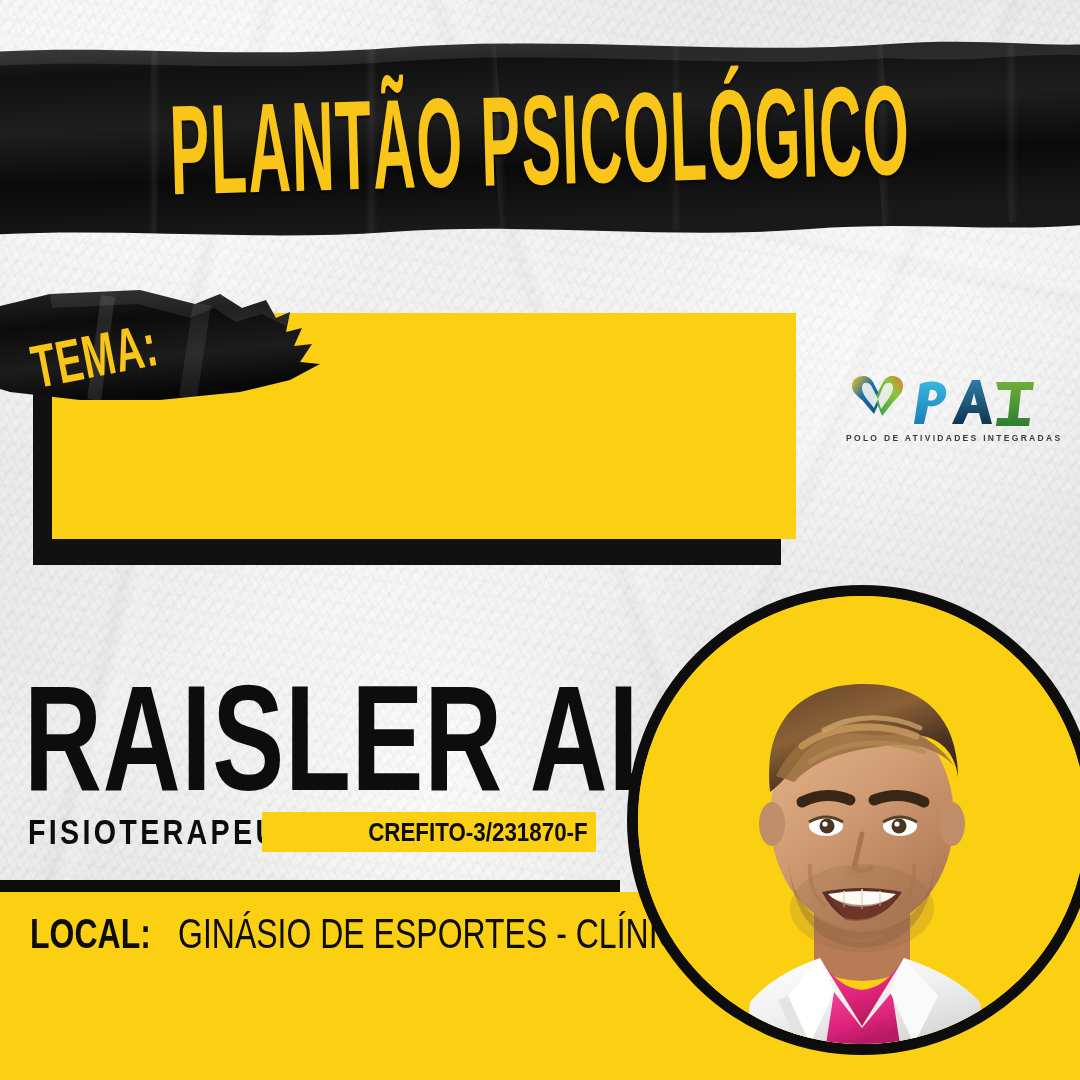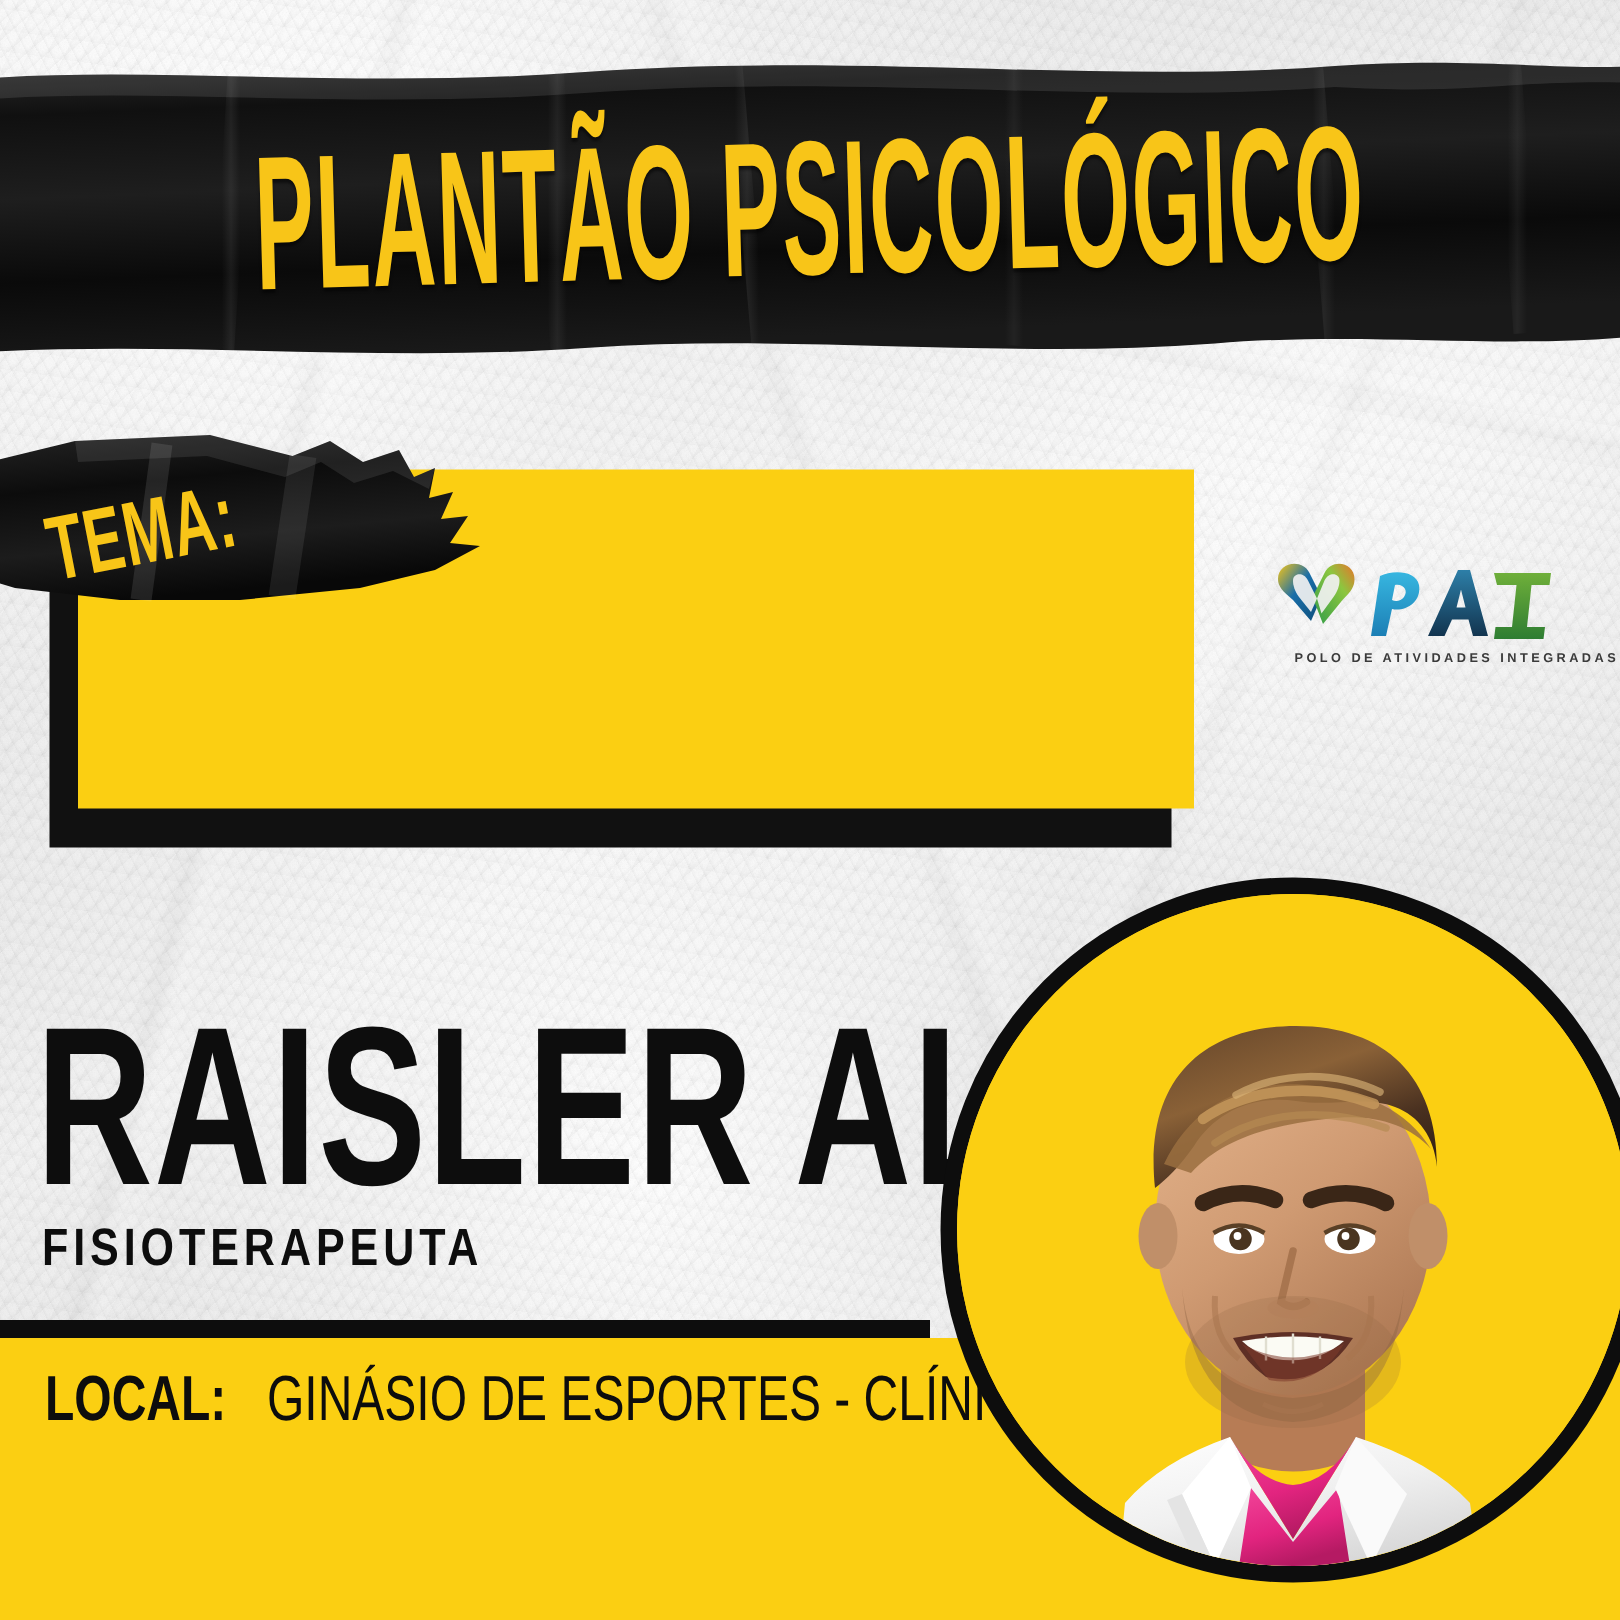--- a/index.html
+++ b/index.html
@@ -85,21 +85,21 @@
     font-weight:bold;font-size:54px;letter-spacing:1px;white-space:nowrap;
     display:inline-block;transform:scaleX(.72) scaleY(1.12);transform-origin:left top;
   }
 
   
   .logo{position:absolute;left:846px;top:370px;width:200px;height:86px;}
   .logo svg{width:200px;height:64px;display:block;}
   .logo-tag{
     margin-top:-1px;text-align:center;color:#3b3b3b;
     font-family:"Liberation Sans",sans-serif;font-weight:bold;
-    font-size:8.5px;letter-spacing:2.3px;white-space:nowrap;margin-left:17px;
+    font-size:8.5px;letter-spacing:2.3px;white-space:nowrap;
   }
 
   
   .spk-label{position:absolute;left:28px;top:606px;}
   .spk-label span{
     color:#0d0d0d;font-family:"Liberation Sans Narrow","Liberation Sans",sans-serif;
     font-weight:bold;font-size:64px;letter-spacing:2px;white-space:nowrap;
     display:inline-block;transform:scaleX(.74) scaleY(1.12);transform-origin:left top;
   }
   .spk-name{position:absolute;left:24px;top:663px;}
@@ -268,20 +268,23 @@
       <path d="M150,12 L188,12 L187,20 L175,20 L172,48 L184,48 L183,56 L150,56 L151,48 L162,48 L165,20 L152,20 Z" fill="url(#ig)"></path>
     </svg>
     <div class="logo-tag">POLO DE ATIVIDADES INTEGRADAS</div>
   </div>
 
   <div class="spk-name">
     <span>RAISLER ALAN</span>
   </div>
   <div class="spk-role">
     <span>FISIOTERAPEUTA</span>
+  </div>
+  <div class="crefito-bar">
+    <span>CREFITO-3/231870-F</span>
   </div>
 
   <div class="bottom-rule"></div>
   <div class="bottom-band"></div>
 
   <div class="info">
     <div class="info-row">
       <span class="k">LOCAL:</span>
       <span class="v">GINÁSIO DE ESPORTES - CLÍNICA PAI</span>
     </div>

